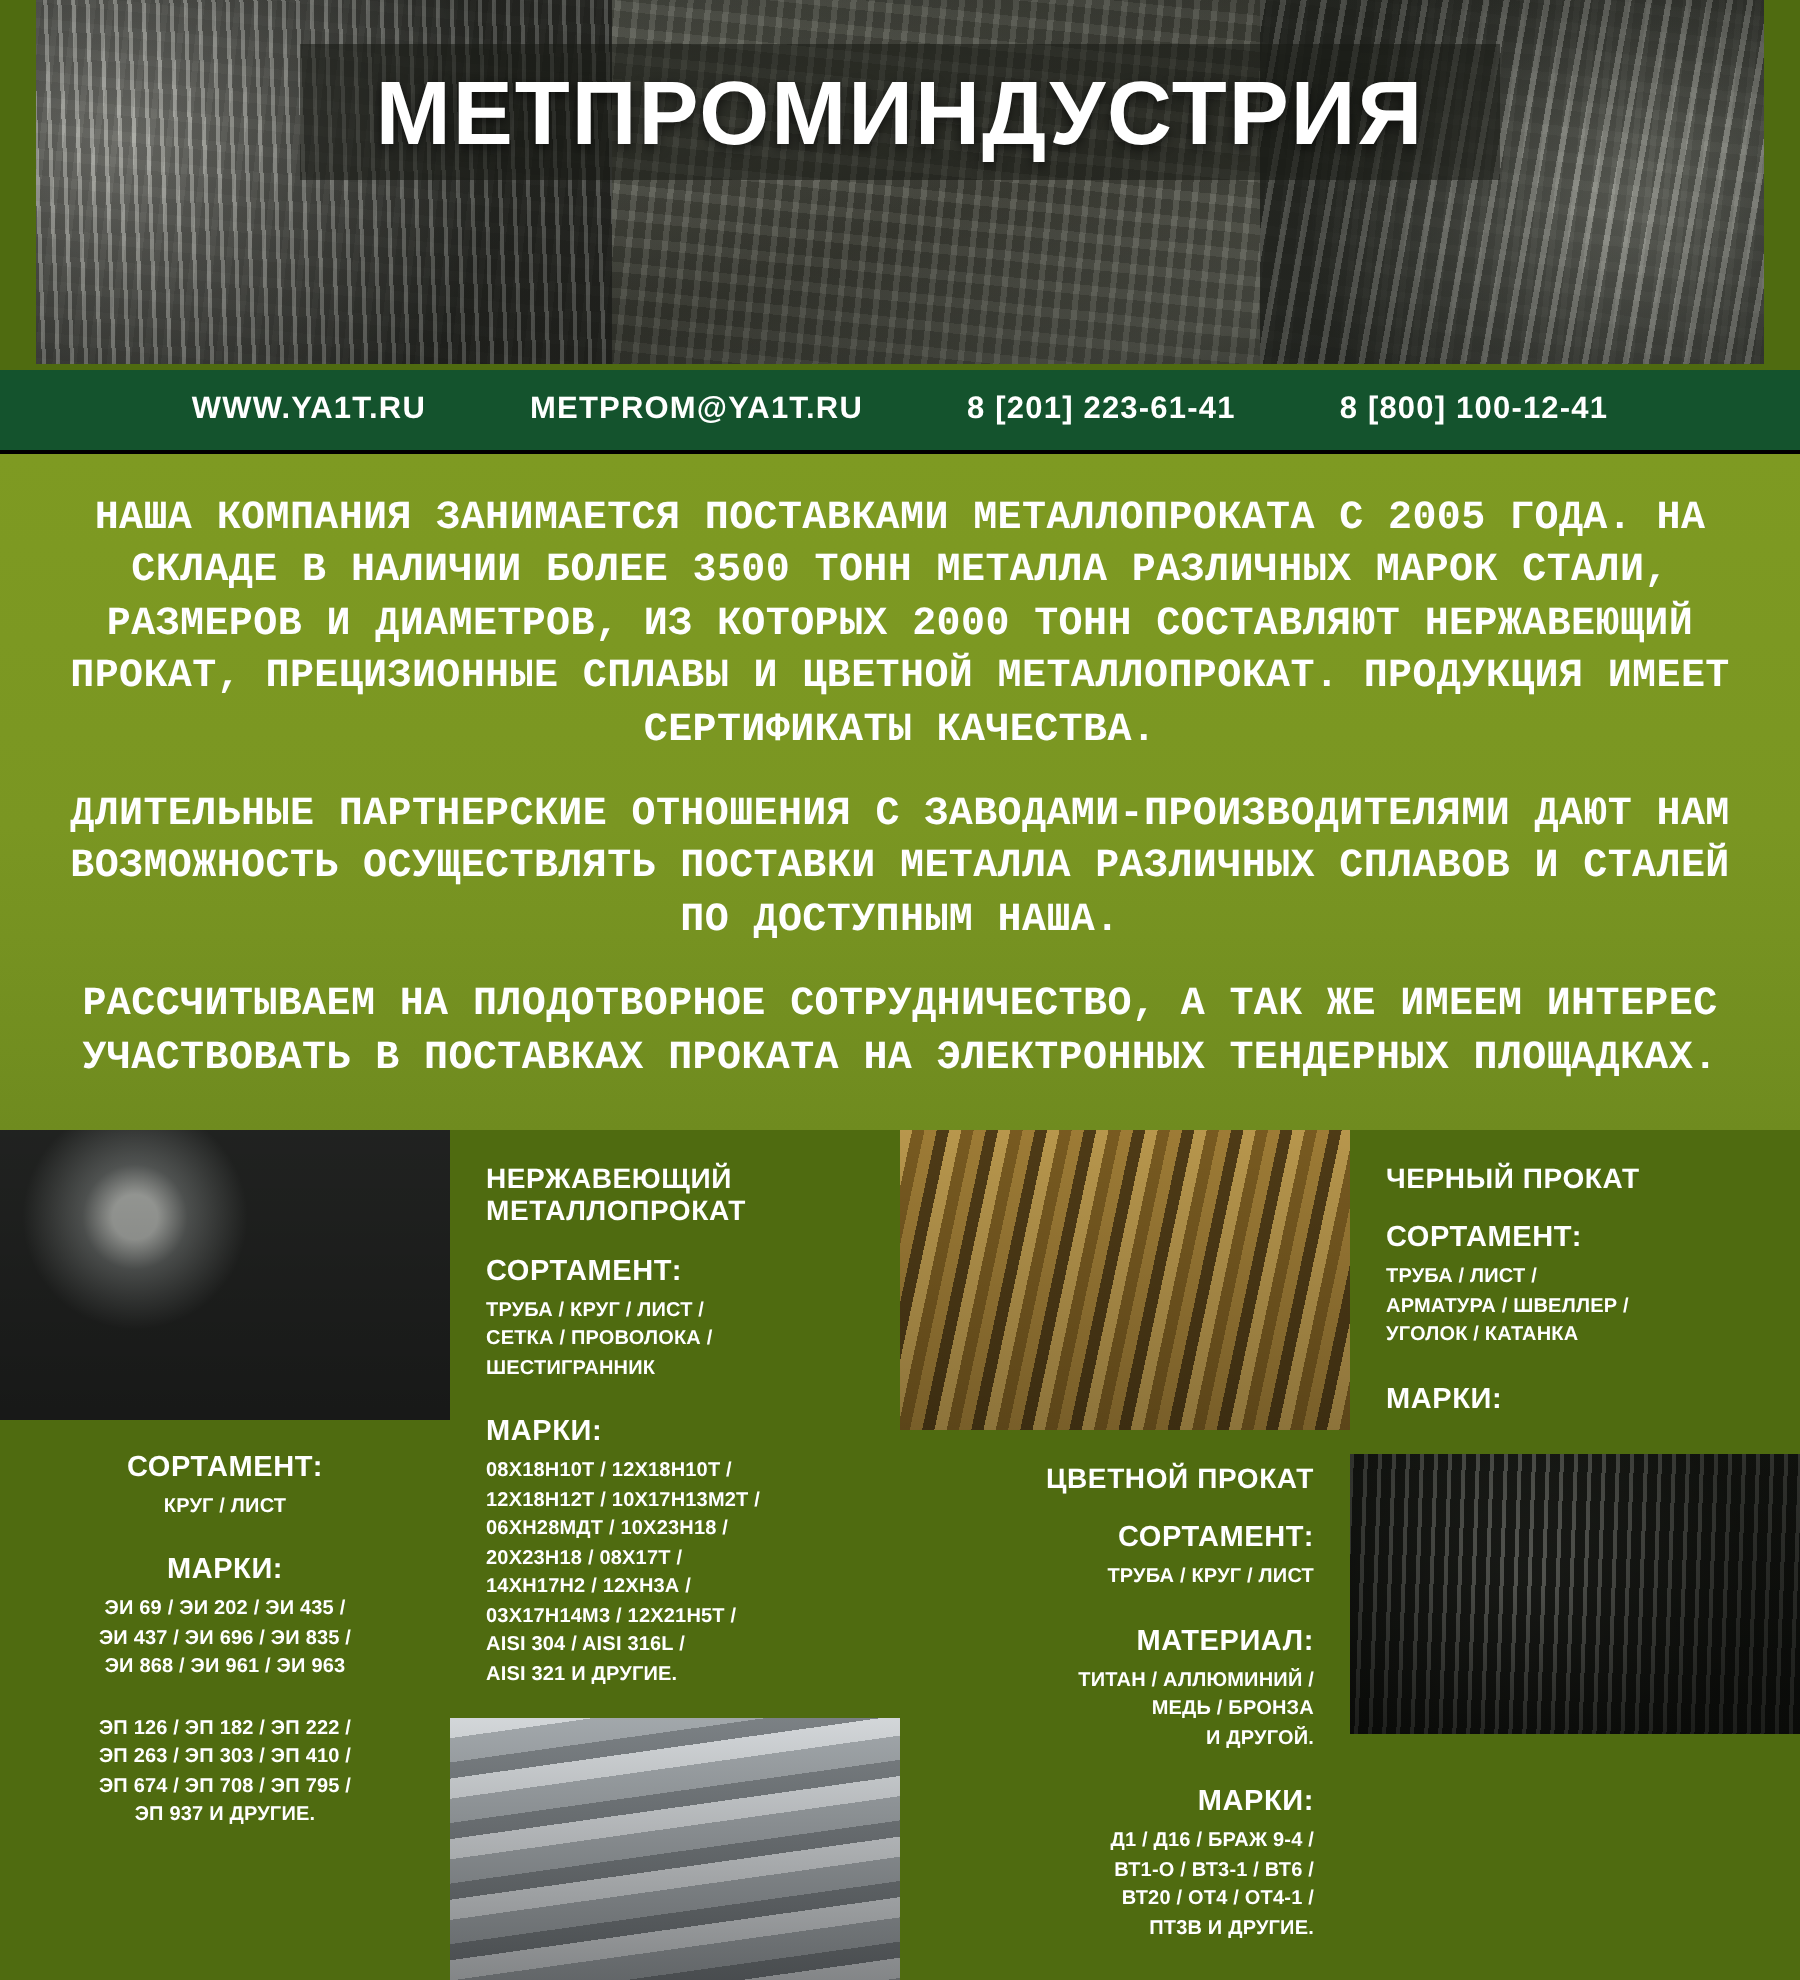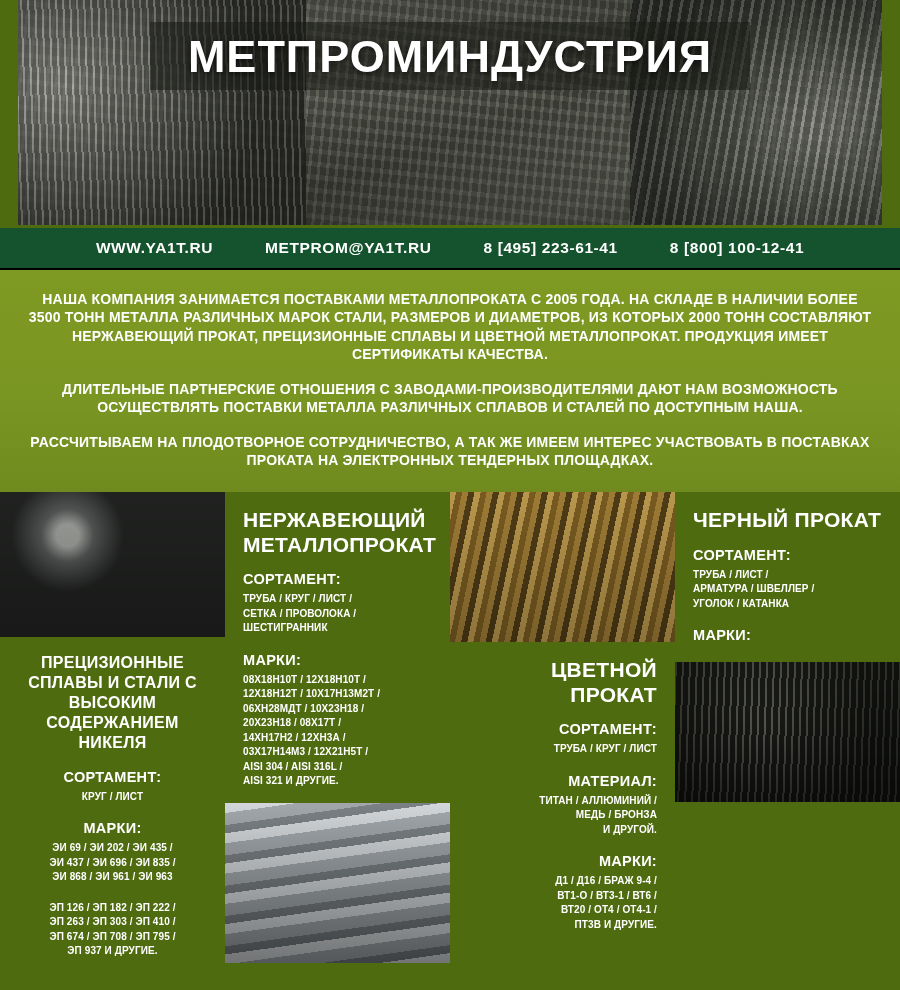--- a/index.html
+++ b/index.html
@@ -14,21 +14,21 @@
     width: 900px;
     height: 990px;
     position: relative;
     overflow: hidden;
     background: #0f0f0f;
   }
 
   
   .hero {
     position: relative;
-    height: 225px;
+    height: 182px;
     overflow: hidden;
     background: #b91c1c;
   }
   .hero-photo {
     position: absolute;
     inset: 0;
     background:
       linear-gradient(180deg, rgba(20,22,18,0.35) 0%, rgba(20,22,18,0.10) 35%, rgba(20,22,18,0.45) 100%),
       repeating-linear-gradient(96deg, rgba(255,255,255,0.10) 0px, rgba(255,255,255,0.10) 3px, rgba(0,0,0,0.16) 3px, rgba(0,0,0,0.16) 9px),
       repeating-linear-gradient(6deg, rgba(255,255,255,0.06) 0px, rgba(255,255,255,0.06) 5px, rgba(0,0,0,0.12) 5px, rgba(0,0,0,0.12) 13px),
@@ -106,24 +106,25 @@
   .intro {
     background: #7f9a24;
     background: linear-gradient(180deg, #7e9a22 0%, #7a9622 55%, #6f8b1f 100%);
     padding: 20px 26px 22px 26px;
     text-align: center;
     border-top: 2px solid #000;
   }
   .intro p {
     margin: 0 0 16px 0;
     color: #ffffff;
-    font-size: 14px;
+    font-size: 20px;
     font-weight: bold;
     line-height: 1.32;
     letter-spacing: .2px;
+    font-family: Liberation Mono, monospace;
   }
   .intro p:last-child { margin-bottom: 0; }
 
   
   .cols {
     display: grid;
     grid-template-columns: 225px 225px 225px 225px;
     height: 505px;
   }
   .col {
@@ -167,21 +168,21 @@
   }
 
   
   .tb {
     padding: 16px 18px 14px 18px;
     color: #ffffff;
   }
   .tb-center { text-align: center; }
   .tb-right  { text-align: right; }
   .hdr {
-    font-size: 21px;
+    font-size: 14px;
     font-weight: bold;
     line-height: 1.18;
     letter-spacing: .3px;
     margin: 0 0 14px 0;
   }
   .lbl {
     font-size: 14.5px;
     font-weight: bold;
     letter-spacing: .3px;
     margin: 0 0 5px 0;
@@ -213,36 +214,35 @@
     <div class="hero-green-left"></div>
     <div class="hero-green-right"></div>
     <div class="hero-title-band">
       <div class="hero-title">МЕТПРОМИНДУСТРИЯ</div>
     </div>
   </div>
 
   <div class="contact-bar">
     <span class="ci">WWW.YA1T.RU</span>
     <span class="ci">METPROM@YA1T.RU</span>
-    <span class="ci">8 [495] 223-61-41</span>
+    <span class="ci">8 [201] 223-61-41</span>
     <span class="ci">8 [800] 100-12-41</span>
   </div>
 
   <div class="intro">
     <p>НАША КОМПАНИЯ ЗАНИМАЕТСЯ ПОСТАВКАМИ МЕТАЛЛОПРОКАТА С 2005 ГОДА. НА СКЛАДЕ В НАЛИЧИИ БОЛЕЕ 3500 ТОНН МЕТАЛЛА  РАЗЛИЧНЫХ МАРОК СТАЛИ, РАЗМЕРОВ И ДИАМЕТРОВ, ИЗ КОТОРЫХ 2000 ТОНН СОСТАВЛЯЮТ НЕРЖАВЕЮЩИЙ ПРОКАТ, ПРЕЦИЗИОННЫЕ СПЛАВЫ И ЦВЕТНОЙ МЕТАЛЛОПРОКАТ. ПРОДУКЦИЯ ИМЕЕТ СЕРТИФИКАТЫ КАЧЕСТВА.</p>
     <p>ДЛИТЕЛЬНЫЕ ПАРТНЕРСКИЕ ОТНОШЕНИЯ С ЗАВОДАМИ-ПРОИЗВОДИТЕЛЯМИ ДАЮТ НАМ ВОЗМОЖНОСТЬ ОСУЩЕСТВЛЯТЬ ПОСТАВКИ МЕТАЛЛА РАЗЛИЧНЫХ СПЛАВОВ И СТАЛЕЙ ПО ДОСТУПНЫМ НАША.</p>
     <p>РАССЧИТЫВАЕМ НА ПЛОДОТВОРНОЕ СОТРУДНИЧЕСТВО, А ТАК ЖЕ ИМЕЕМ ИНТЕРЕС УЧАСТВОВАТЬ В ПОСТАВКАХ ПРОКАТА НА ЭЛЕКТРОННЫХ ТЕНДЕРНЫХ ПЛОЩАДКАХ.</p>
   </div>
 
   <div class="cols">
 
     <div class="col colgreen">
       <div class="ph ph-pipes" style="height:145px"></div>
       <div class="tb tb-center">
-        <div class="col1-title">ПРЕЦИЗИОННЫЕ СПЛАВЫ И СТАЛИ С ВЫСОКИМ СОДЕРЖАНИЕМ НИКЕЛЯ</div>
         <div class="lbl">СОРТАМЕНТ:</div>
         <div class="val" style="white-space:pre-line">КРУГ / ЛИСТ</div>
         <div class="lbl">МАРКИ:</div>
         <div class="val" style="white-space:pre-line">ЭИ 69 / ЭИ 202 / ЭИ 435 /
 ЭИ 437 / ЭИ 696 / ЭИ 835 /
 ЭИ 868 / ЭИ 961 / ЭИ 963</div>
         <div class="val" style="white-space:pre-line">ЭП 126 / ЭП 182 / ЭП 222 /
 ЭП 263 / ЭП 303 / ЭП 410 /
 ЭП 674 / ЭП 708 / ЭП 795 /
 ЭП 937  И ДРУГИЕ.</div>

